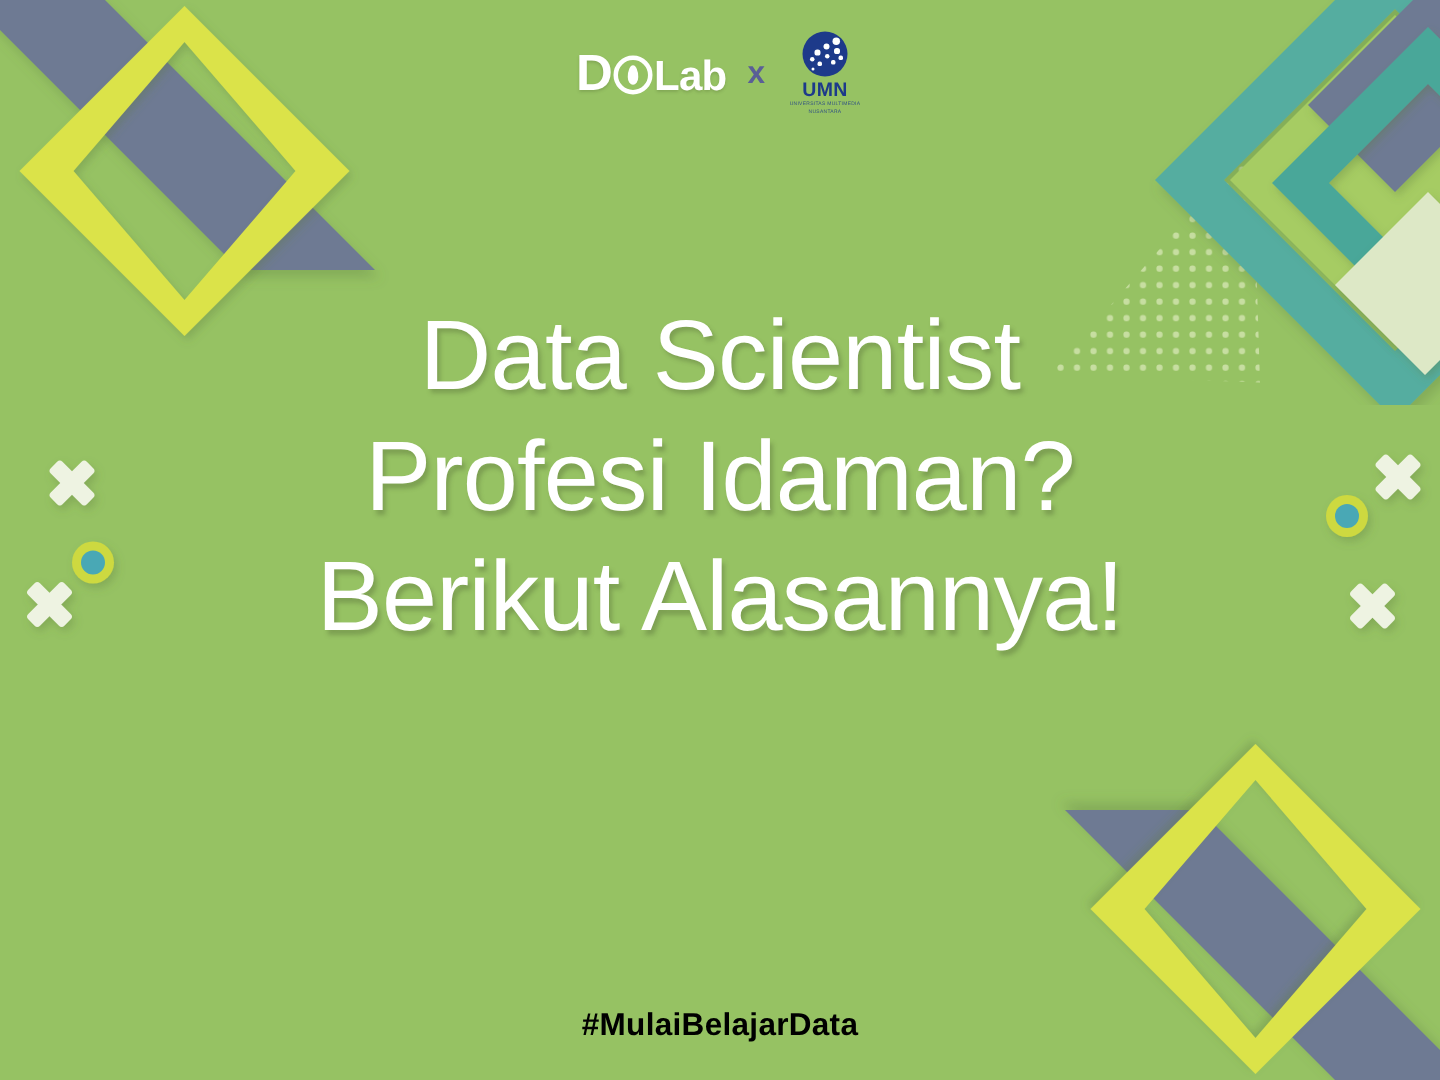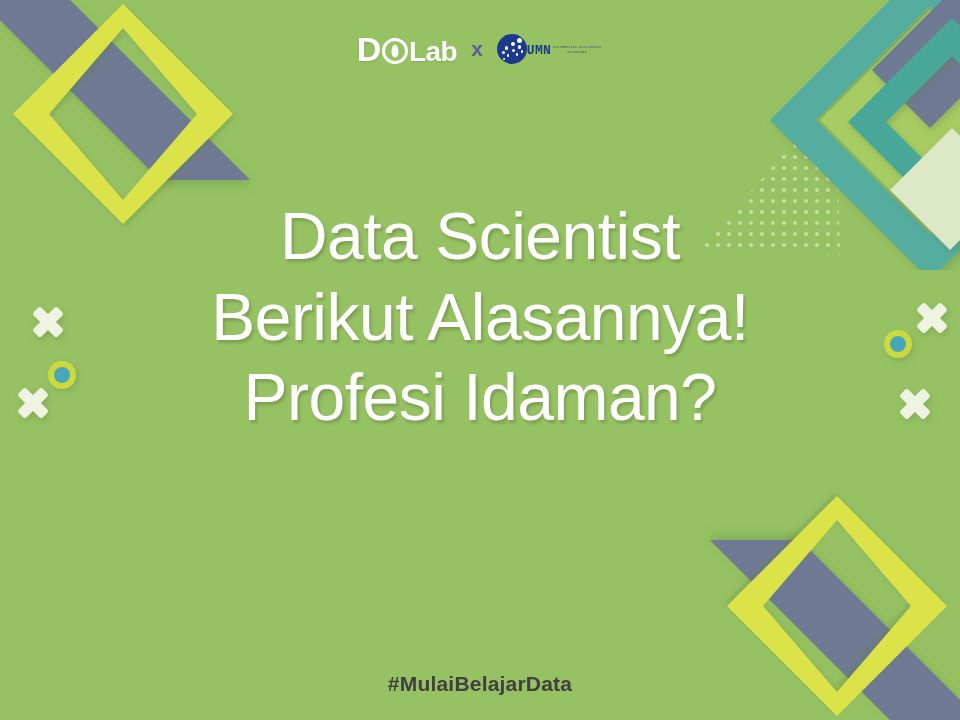--- a/index.html
+++ b/index.html
@@ -78,24 +78,23 @@
   .logo-x {
     color: #5a5f96;
     font-size: 21px;
     font-weight: 700;
     line-height: 1;
     transform: translateY(-1px);
   }
 
   .umn-logo {
     display: flex;
-    flex-direction: row;
+    flex-direction: column;
     align-items: center;
     line-height: 1;
-    font-family: Liberation Mono, monospace;
   }
   .umn-mark {
     position: relative;
     width: 30px;
     height: 30px;
     border-radius: 50%;
     background: #1d3a8a;
     overflow: hidden;
   }
   .umn-mark i {
@@ -140,21 +139,21 @@
   .headline .ln { display: block; }
 
   
   .hashtag {
     position: absolute;
     left: 0;
     bottom: 24px;
     width: 960px;
     text-align: center;
     z-index: 5;
-    color: #404040;
+    color: #000000;
     font-size: 21px;
     font-weight: 700;
     letter-spacing: 0.2px;
   }
 </style>
 </head>
 <body>
 
 <div class="card">
 
@@ -312,19 +311,19 @@
         <i style="left:6px;top:24px;width:2px;height:2px;"></i>
       </span>
       <span class="umn-word">UMN</span>
       <span class="umn-sub">UNIVERSITAS MULTIMEDIA NUSANTARA</span>
     </div>
 
   </div>
 
   <div class="headline">
     <span class="ln">Data Scientist</span>
+    <span class="ln">Profesi Idaman?</span>
     <span class="ln">Berikut Alasannya!</span>
-    <span class="ln">Profesi Idaman?</span>
   </div>
 
   <div class="hashtag">#MulaiBelajarData</div>
 
 </div>
 
 </body></html>

